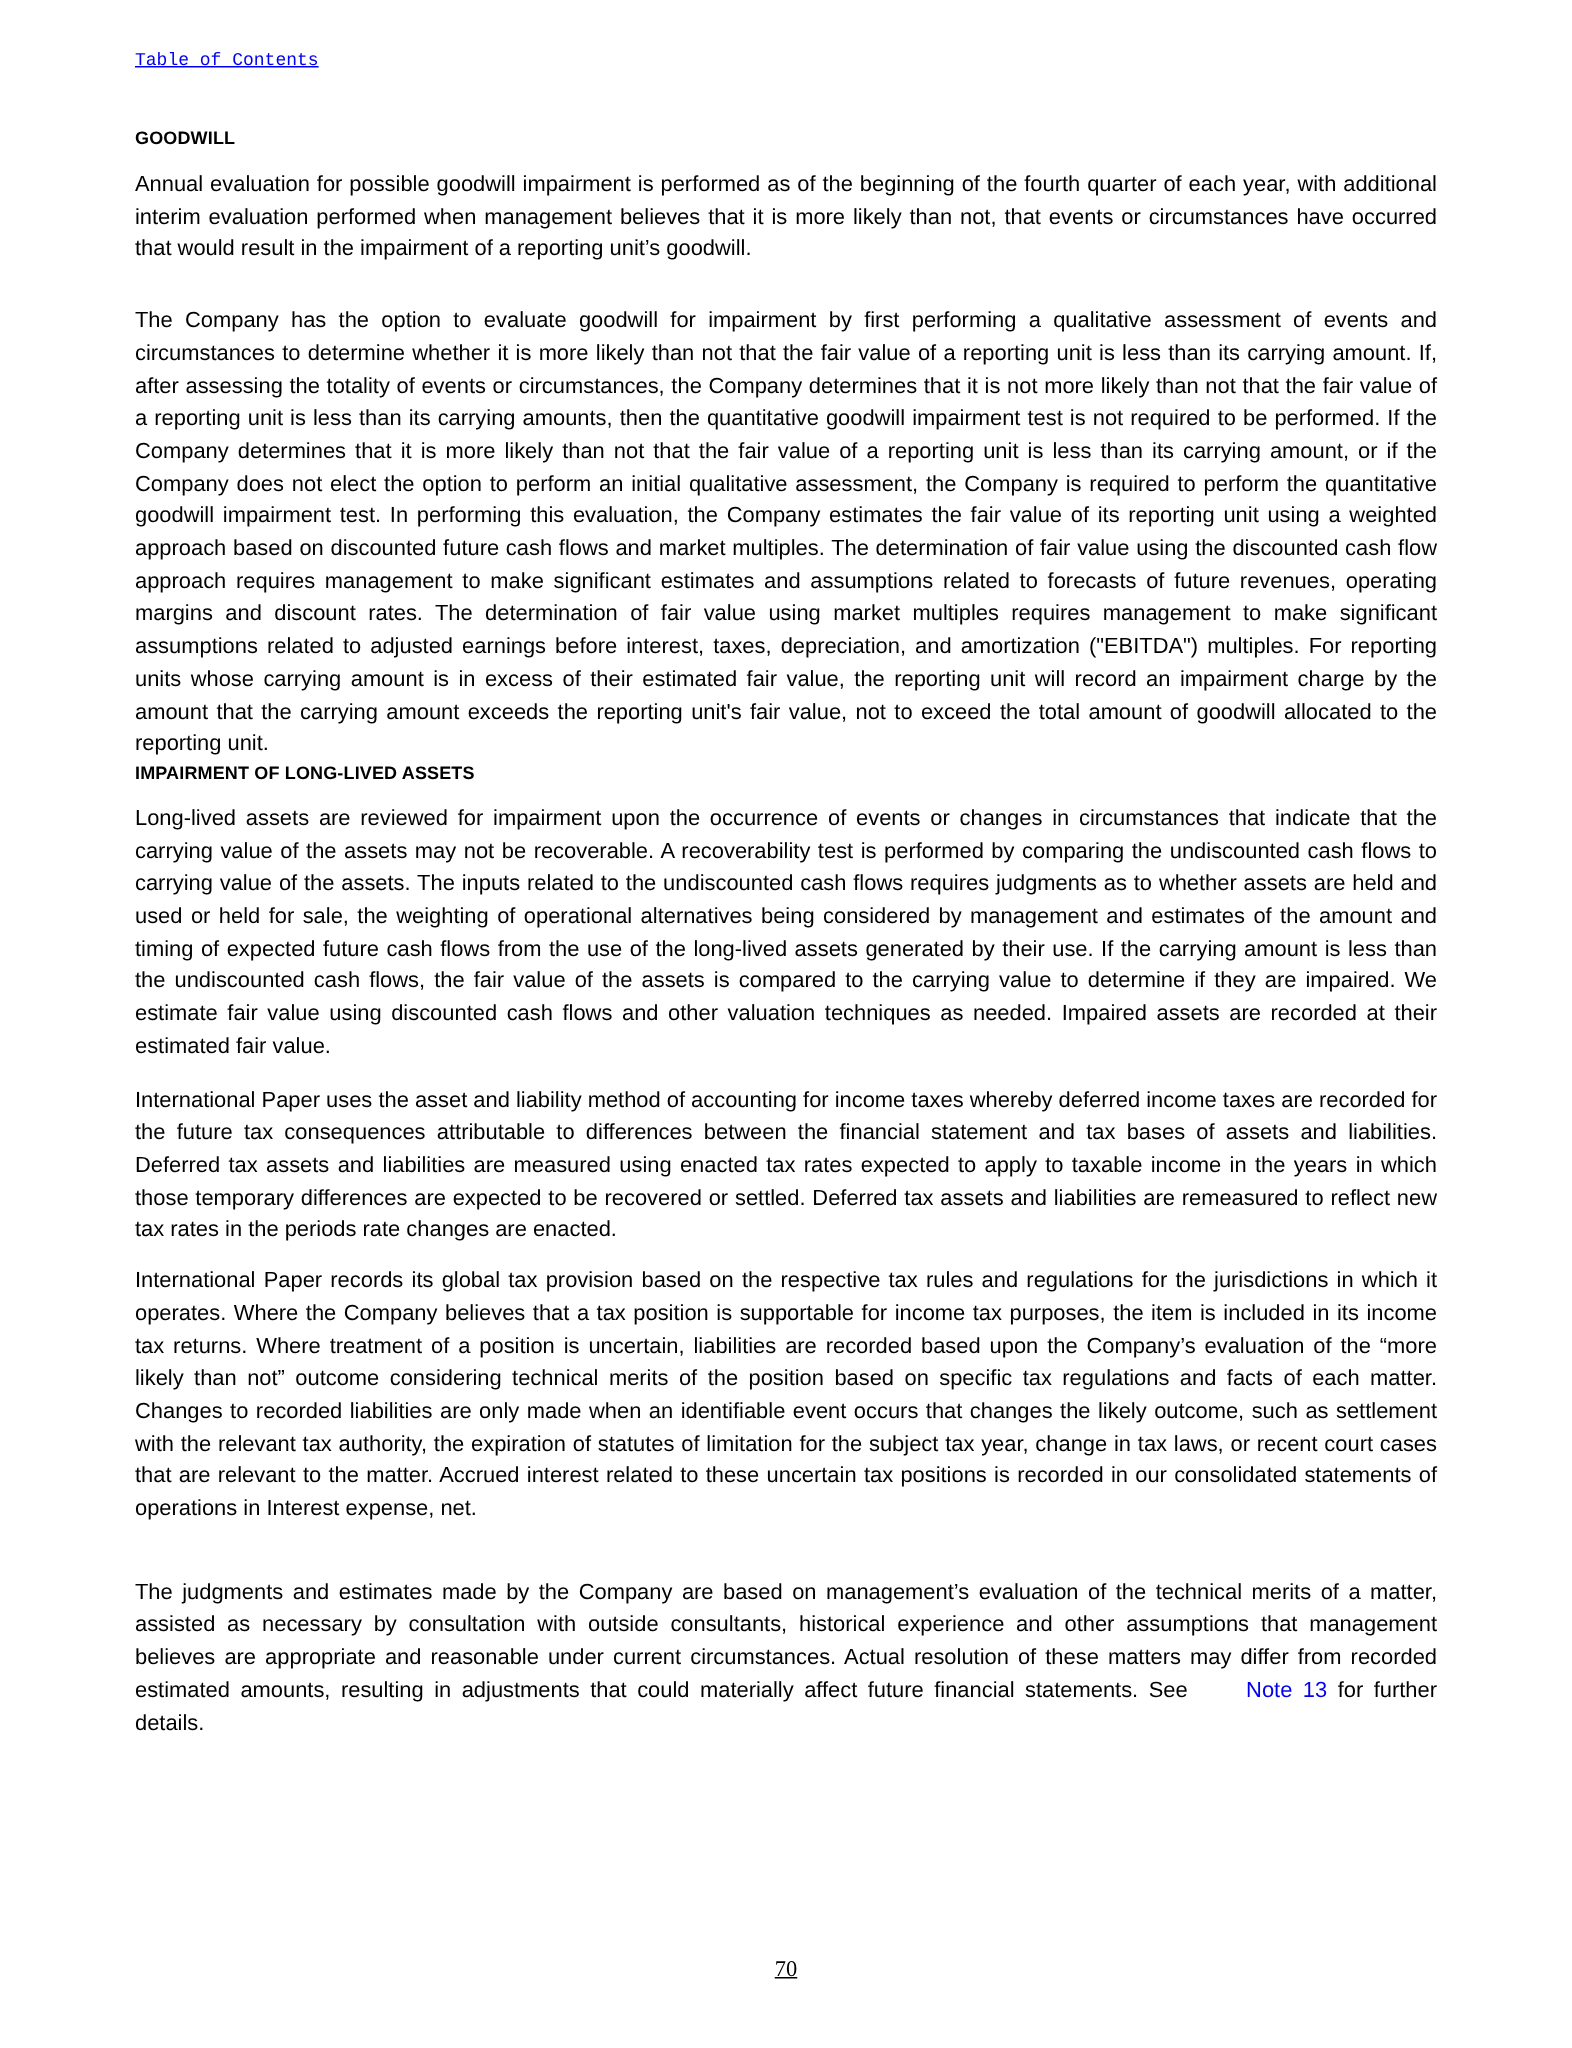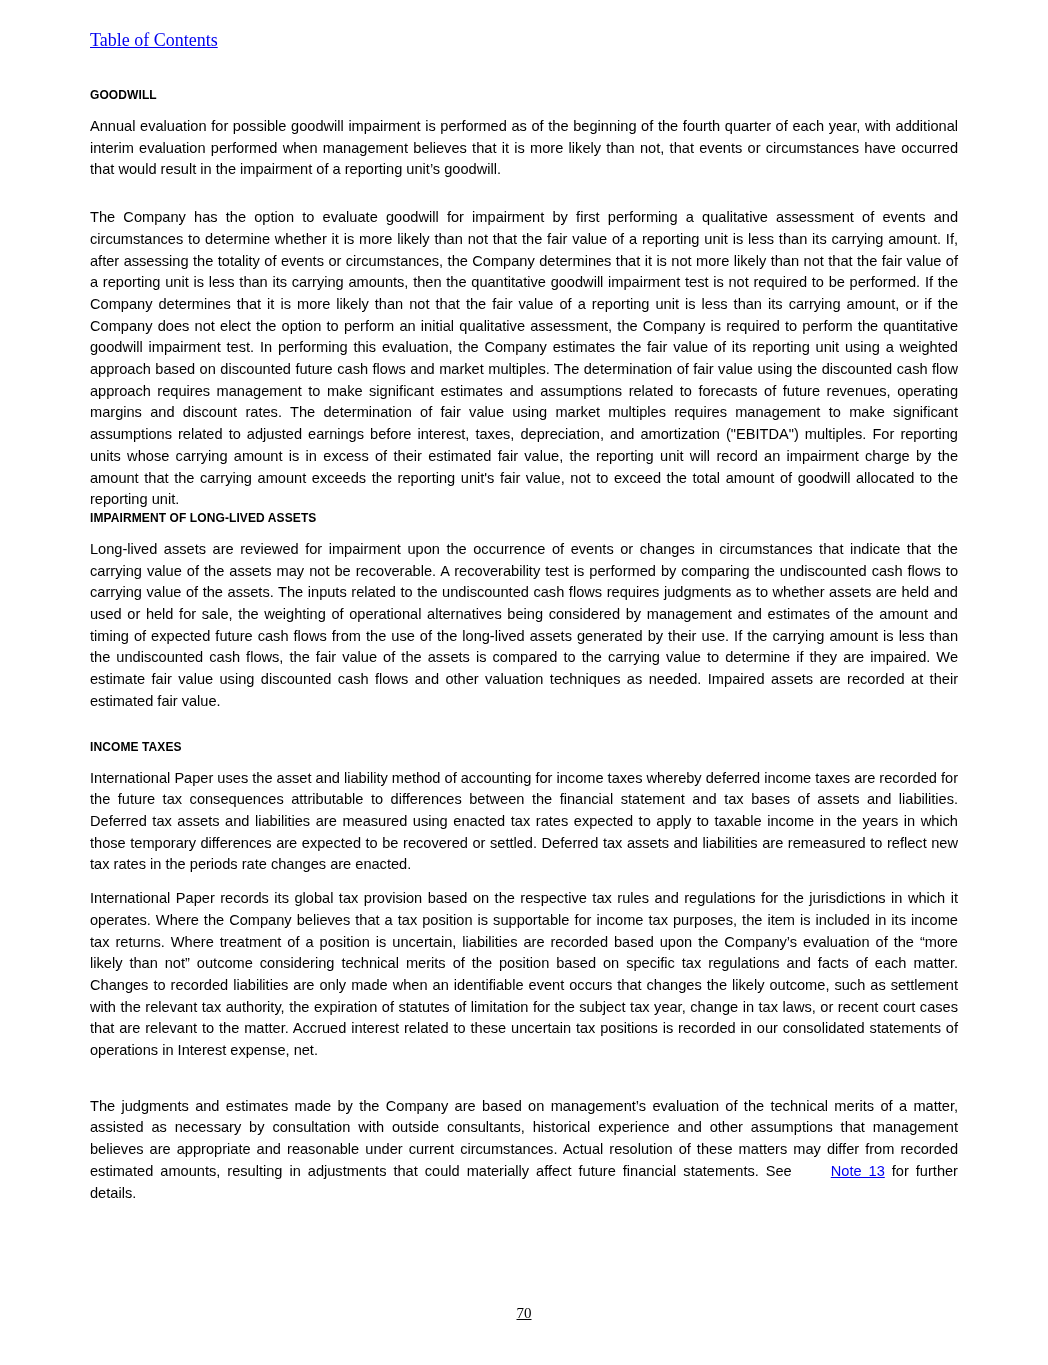--- a/index.html
+++ b/index.html
@@ -9,22 +9,22 @@
     height: 1365px;
     background: #ffffff;
     color: #000000;
     font-family: "Liberation Sans", sans-serif;
     overflow: hidden;
   }
   .content {
     padding: 30px 90px 0 90px;
   }
   .toc-link {
-    font-family: Liberation Serif, serif;
-    font-size: 18px;
+    font-family: Liberation Mono, monospace;
+    font-size: 12px;
     color: #0000EE;
     text-decoration: underline;
     cursor: pointer;
     display: inline-block;
   }
   .section-heading {
     font-size: 12px;
     font-weight: bold;
     letter-spacing: 0.1px;
     margin: 0;
@@ -38,21 +38,20 @@
     line-height: 21.7px;
     text-align: justify;
     margin: 14px 0 0 0;
     color: #000000;
   }
   p.body-para.follow { margin-top: 26px; }
   p.body-para.gap-lg { margin-top: 12px; }
   p.body-para.gap-xl { margin-top: 34px; }
   .inline-link {
     color: #0000EE;
-    text-decoration: underline;
     cursor: pointer;
     margin-left: 32px;
   }
   .page-number {
     position: absolute;
     top: 1305px;
     left: 0;
     width: 100%;
     text-align: center;
     font-family: "Liberation Serif", serif;
@@ -72,21 +71,20 @@
     <h3 class="section-heading h-goodwill">GOODWILL</h3>
 
     <p class="body-para">Annual evaluation for possible goodwill impairment is performed as of the beginning of the fourth quarter of each year, with additional interim evaluation performed when management believes that it is more likely than not, that events or circumstances have occurred that would result in the impairment of a reporting unit’s goodwill.</p>
 
     <p class="body-para follow">The Company has the option to evaluate goodwill for impairment by first performing a qualitative assessment of events and circumstances to determine whether it is more likely than not that the fair value of a reporting unit is less than its carrying amount. If, after assessing the totality of events or circumstances, the Company determines that it is not more likely than not that the fair value of a reporting unit is less than its carrying amounts, then the quantitative goodwill impairment test is not required to be performed. If the Company determines that it is more likely than not that the fair value of a reporting unit is less than its carrying amount, or if the Company does not elect the option to perform an initial qualitative assessment, the Company is required to perform the quantitative goodwill impairment test. In performing this evaluation, the Company estimates the fair value of its reporting unit using a weighted approach based on discounted future cash flows and market multiples. The determination of fair value using the discounted cash flow approach requires management to make significant estimates and assumptions related to forecasts of future revenues, operating margins and discount rates. The determination of fair value using market multiples requires management to make significant assumptions related to adjusted earnings before interest, taxes, depreciation, and amortization ("EBITDA") multiples. For reporting units whose carrying amount is in excess of their estimated fair value, the reporting unit will record an impairment charge by the amount that the carrying amount exceeds the reporting unit's fair value, not to exceed the total amount of goodwill allocated to the reporting unit.</p>
 
     <h3 class="section-heading h-impairment">IMPAIRMENT OF LONG-LIVED ASSETS</h3>
 
     <p class="body-para">Long-lived assets are reviewed for impairment upon the occurrence of events or changes in circumstances that indicate that the carrying value of the assets may not be recoverable. A recoverability test is performed by comparing the undiscounted cash flows to carrying value of the assets. The inputs related to the undiscounted cash flows requires judgments as to whether assets are held and used or held for sale, the weighting of operational alternatives being considered by management and estimates of the amount and timing of expected future cash flows from the use of the long-lived assets generated by their use. If the carrying amount is less than the undiscounted cash flows, the fair value of the assets is compared to the carrying value to determine if they are impaired. We estimate fair value using discounted cash flows and other valuation techniques as needed. Impaired assets are recorded at their estimated fair value.</p>
 
-    <h3 class="section-heading h-incometax">INCOME TAXES</h3>
 
     <p class="body-para">International Paper uses the asset and liability method of accounting for income taxes whereby deferred income taxes are recorded for the future tax consequences attributable to differences between the financial statement and tax bases of assets and liabilities. Deferred tax assets and liabilities are measured using enacted tax rates expected to apply to taxable income in the years in which those temporary differences are expected to be recovered or settled. Deferred tax assets and liabilities are remeasured to reflect new tax rates in the periods rate changes are enacted.</p>
 
     <p class="body-para gap-lg">International Paper records its global tax provision based on the respective tax rules and regulations for the jurisdictions in which it operates. Where the Company believes that a tax position is supportable for income tax purposes, the item is included in its income tax returns. Where treatment of a position is uncertain, liabilities are recorded based upon the Company’s evaluation of the “more likely than not” outcome considering technical merits of the position based on specific tax regulations and facts of each matter. Changes to recorded liabilities are only made when an identifiable event occurs that changes the likely outcome, such as settlement with the relevant tax authority, the expiration of statutes of limitation for the subject tax year, change in tax laws, or recent court cases that are relevant to the matter. Accrued interest related to these uncertain tax positions is recorded in our consolidated statements of operations in Interest expense, net.</p>
 
     <p class="body-para gap-xl"><span>The judgments and estimates made by the Company are based on management’s evaluation of the technical merits of a matter, assisted as necessary by consultation with outside consultants, historical experience and other assumptions that management believes are appropriate and reasonable under current circumstances. Actual resolution of these matters may differ from recorded estimated amounts, resulting in adjustments that could materially affect future financial statements. See </span><a class="inline-link">Note 13</a><span> for further details.</span></p>
 
   </div>
 
   <div class="page-number">70</div>

